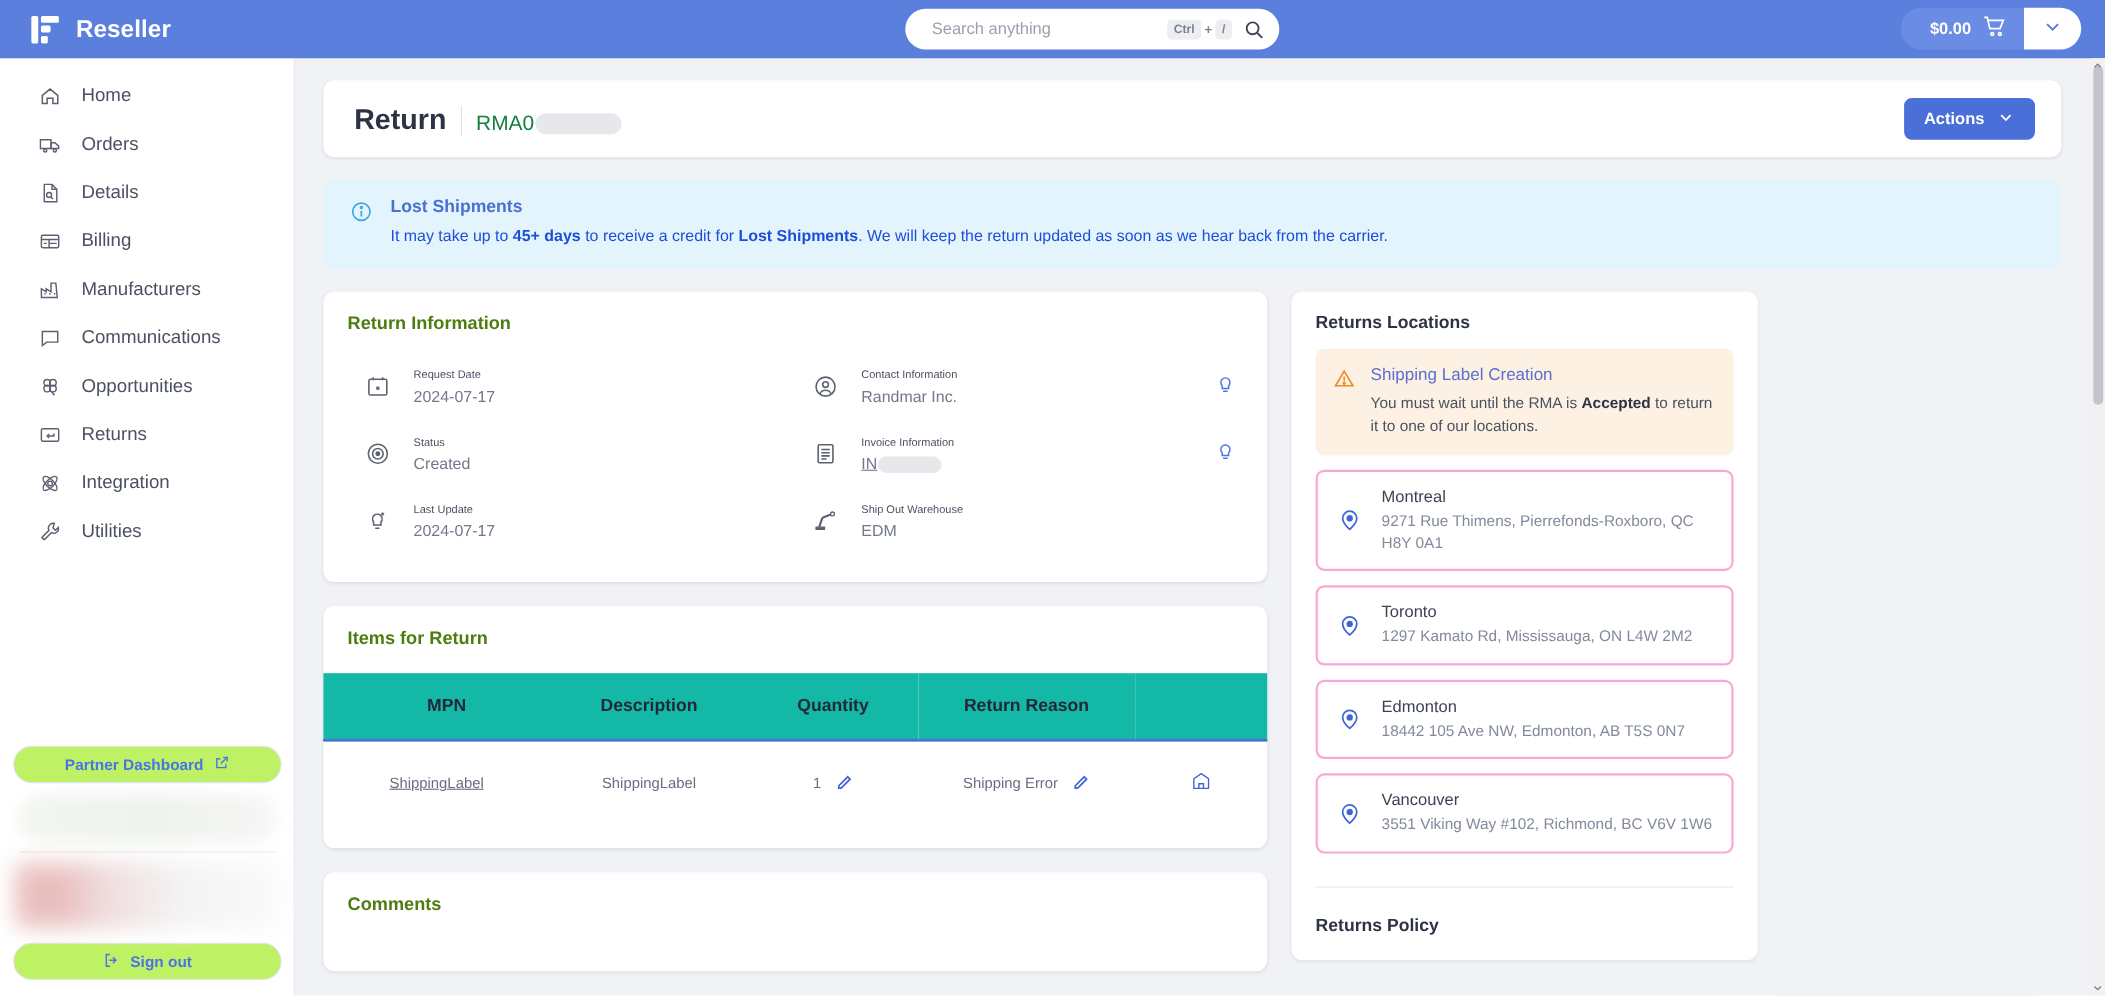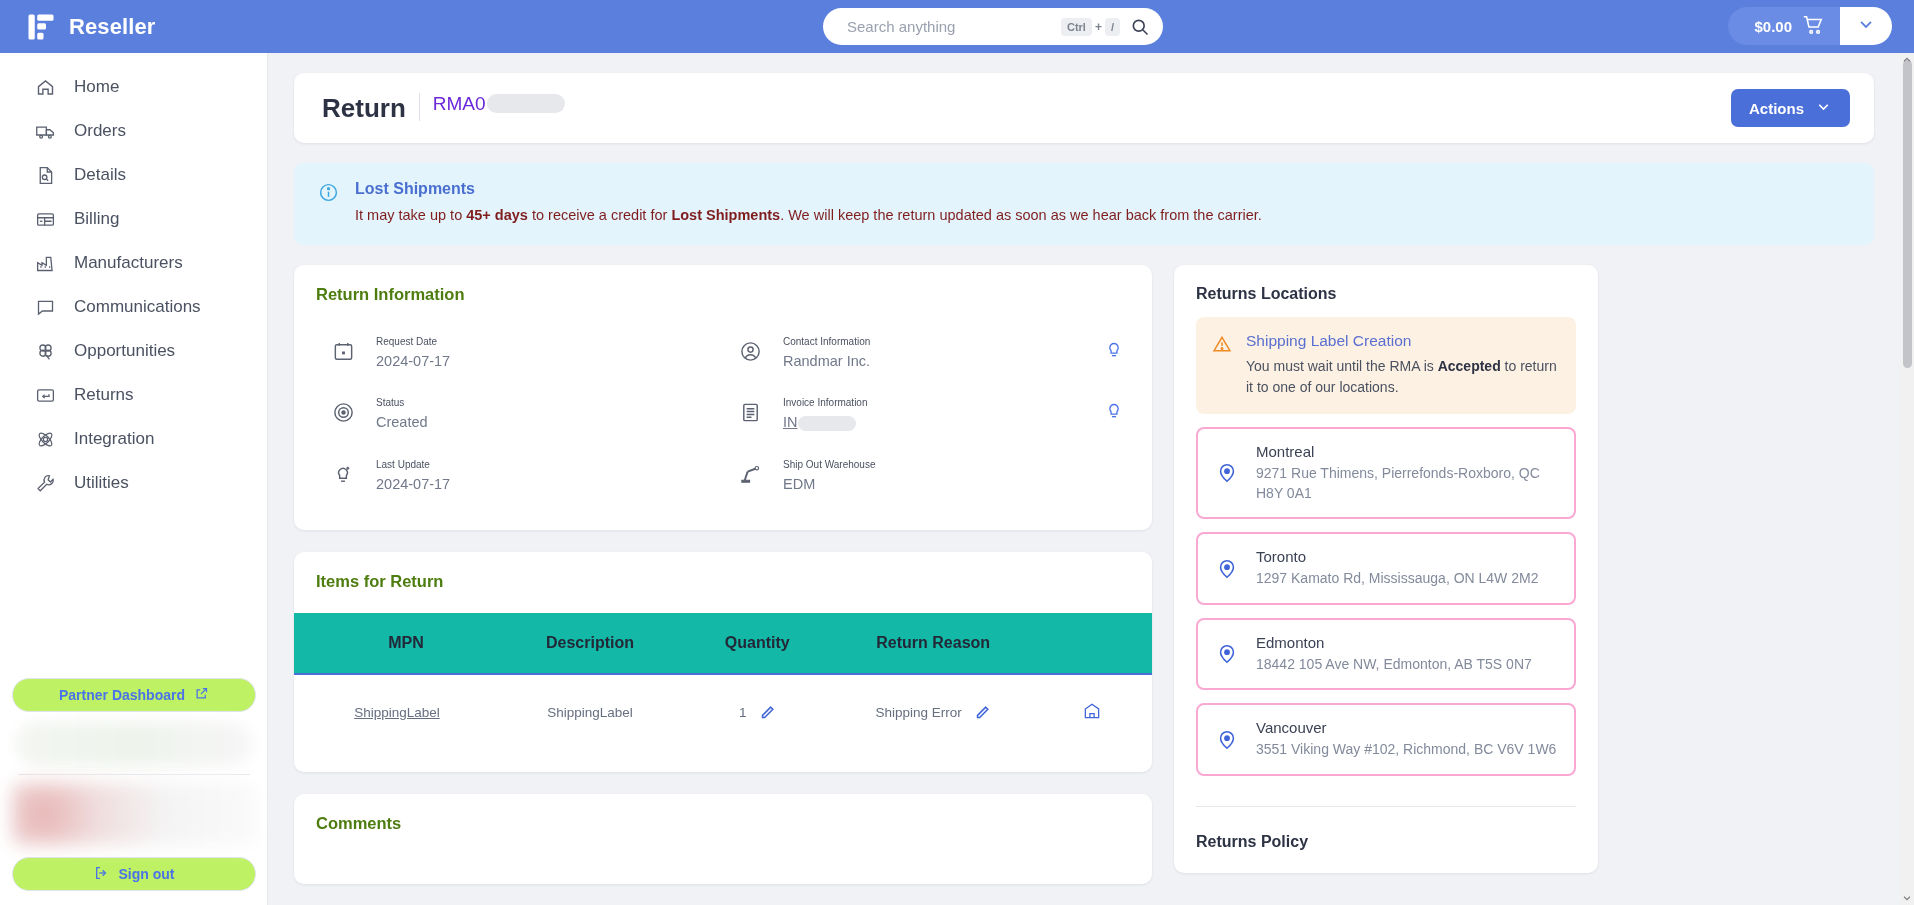--- a/index.html
+++ b/index.html
@@ -123,45 +123,45 @@
     background: #ffffff;
     border-radius: 10px;
     box-shadow: 0 1px 3px rgba(20,30,60,.08);
   }
 
   
   .page-head {
     height: 70px; display: flex; align-items: center;
     padding: 0 24px 0 28px; justify-content: space-between;
   }
-  .title-row { display: flex; align-items: flex-start; gap: 13px; }
+  .title-row { display: flex; align-items: flex-end; gap: 13px; }
   .page-title { font-size: 26px; font-weight: bold; color: #2d3344; }
   .title-sep { width: 1px; height: 28px; background: #dfe2e8; }
-  .rma-row { display: flex; align-items: center; font-size: 19px; color: #6d28d9; }
+  .rma-row { display: flex; align-items: center; font-size: 19px; color: #15803d; }
   .redact {
     display: inline-block; height: 19px; width: 78px;
     background: #e7e8ec; border-radius: 10px; margin-left: 1px;
   }
   .actions-btn {
     background: #4b6fd8; color: #fff;
     font-size: 15px; font-weight: bold;
     height: 38px; border-radius: 7px;
     display: flex; align-items: center; gap: 11px;
     padding: 0 18px; cursor: pointer; border: none;
     font-family: "Liberation Sans", sans-serif;
   }
 
   
   .alert-info {
     margin-top: 20px; background: #e3f4fd;
     border-radius: 8px; display: flex; gap: 16px;
     padding: 17px 22px 19px 24px;
   }
   .alert-title { color: #4a6fd0; font-size: 16px; font-weight: 600; margin-bottom: 7px; }
-  .alert-body { color: #7f1d1d; font-size: 14.5px; line-height: 1.45; }
+  .alert-body { color: #1d4ed8; font-size: 14.5px; line-height: 1.45; }
   .alert-body b { font-weight: bold; }
 
   .cols { display: flex; gap: 22px; margin-top: 20px; align-items: flex-start; }
   .col-left { width: 858px; flex: none; }
   .col-right { width: 424px; flex: none; }
 
   .card-title {
     font-size: 16.5px; font-weight: bold; color: #4d7c0f;
     padding: 20px 0 0 22px;
   }

